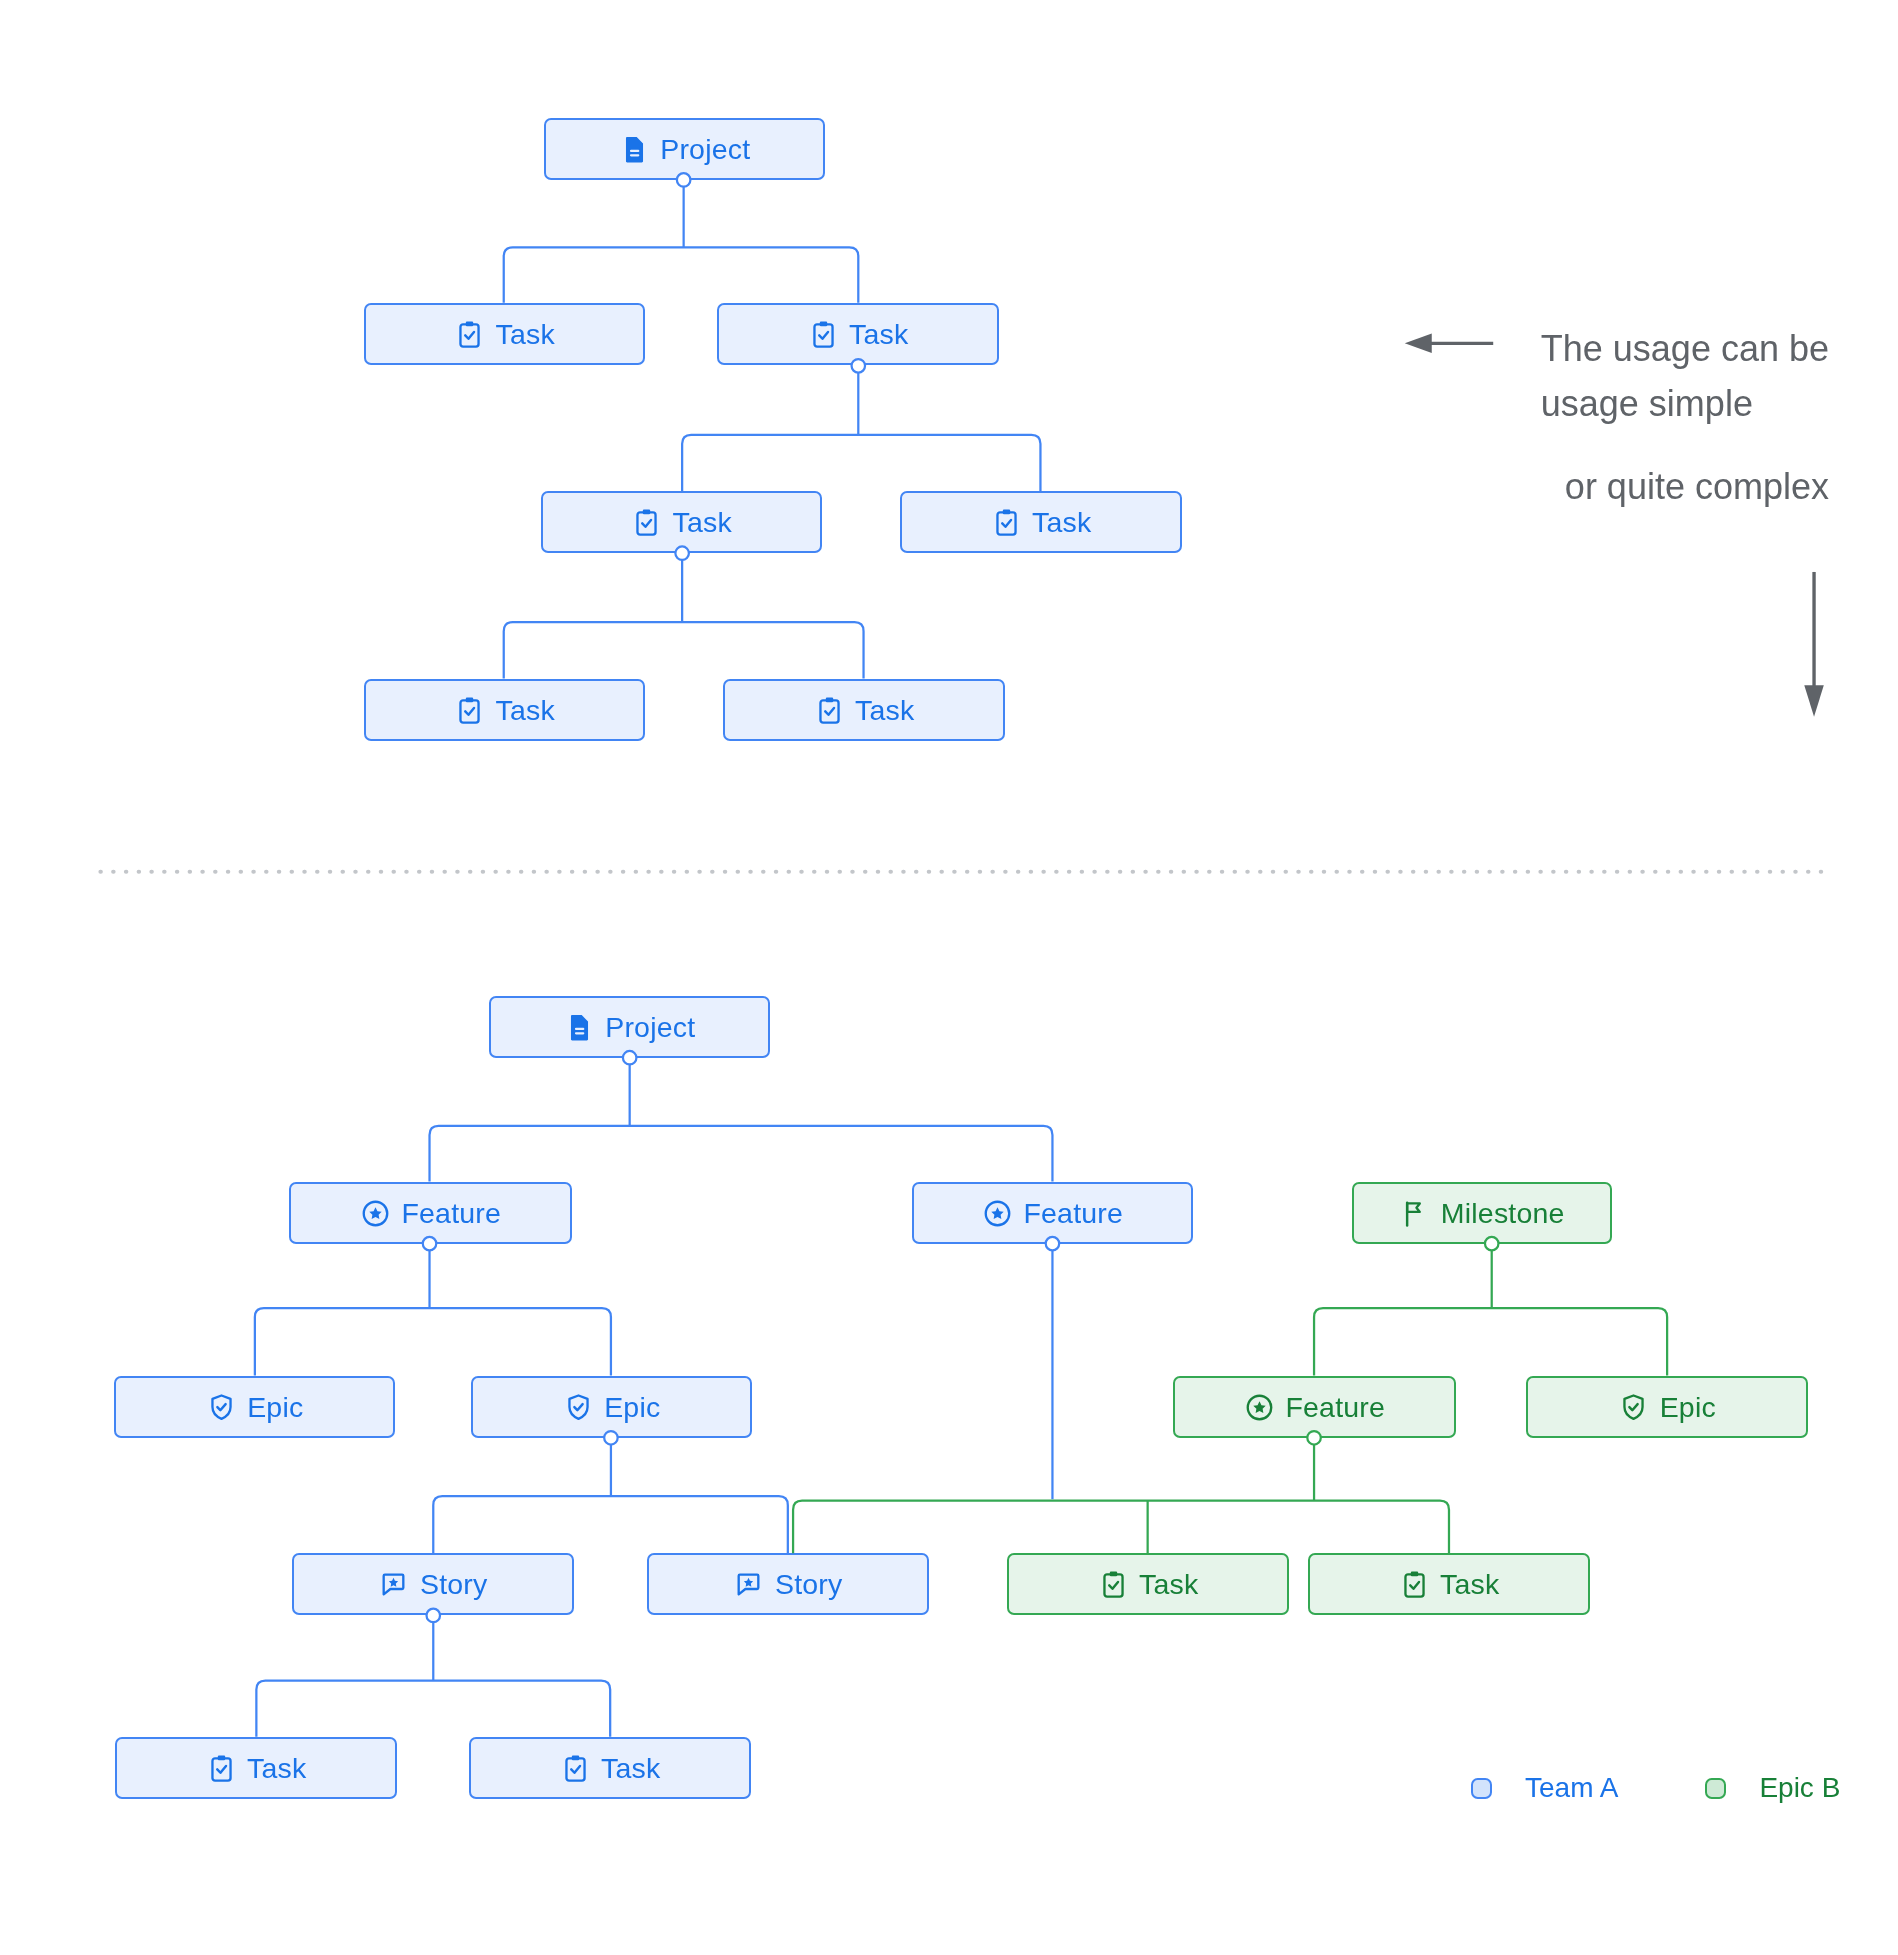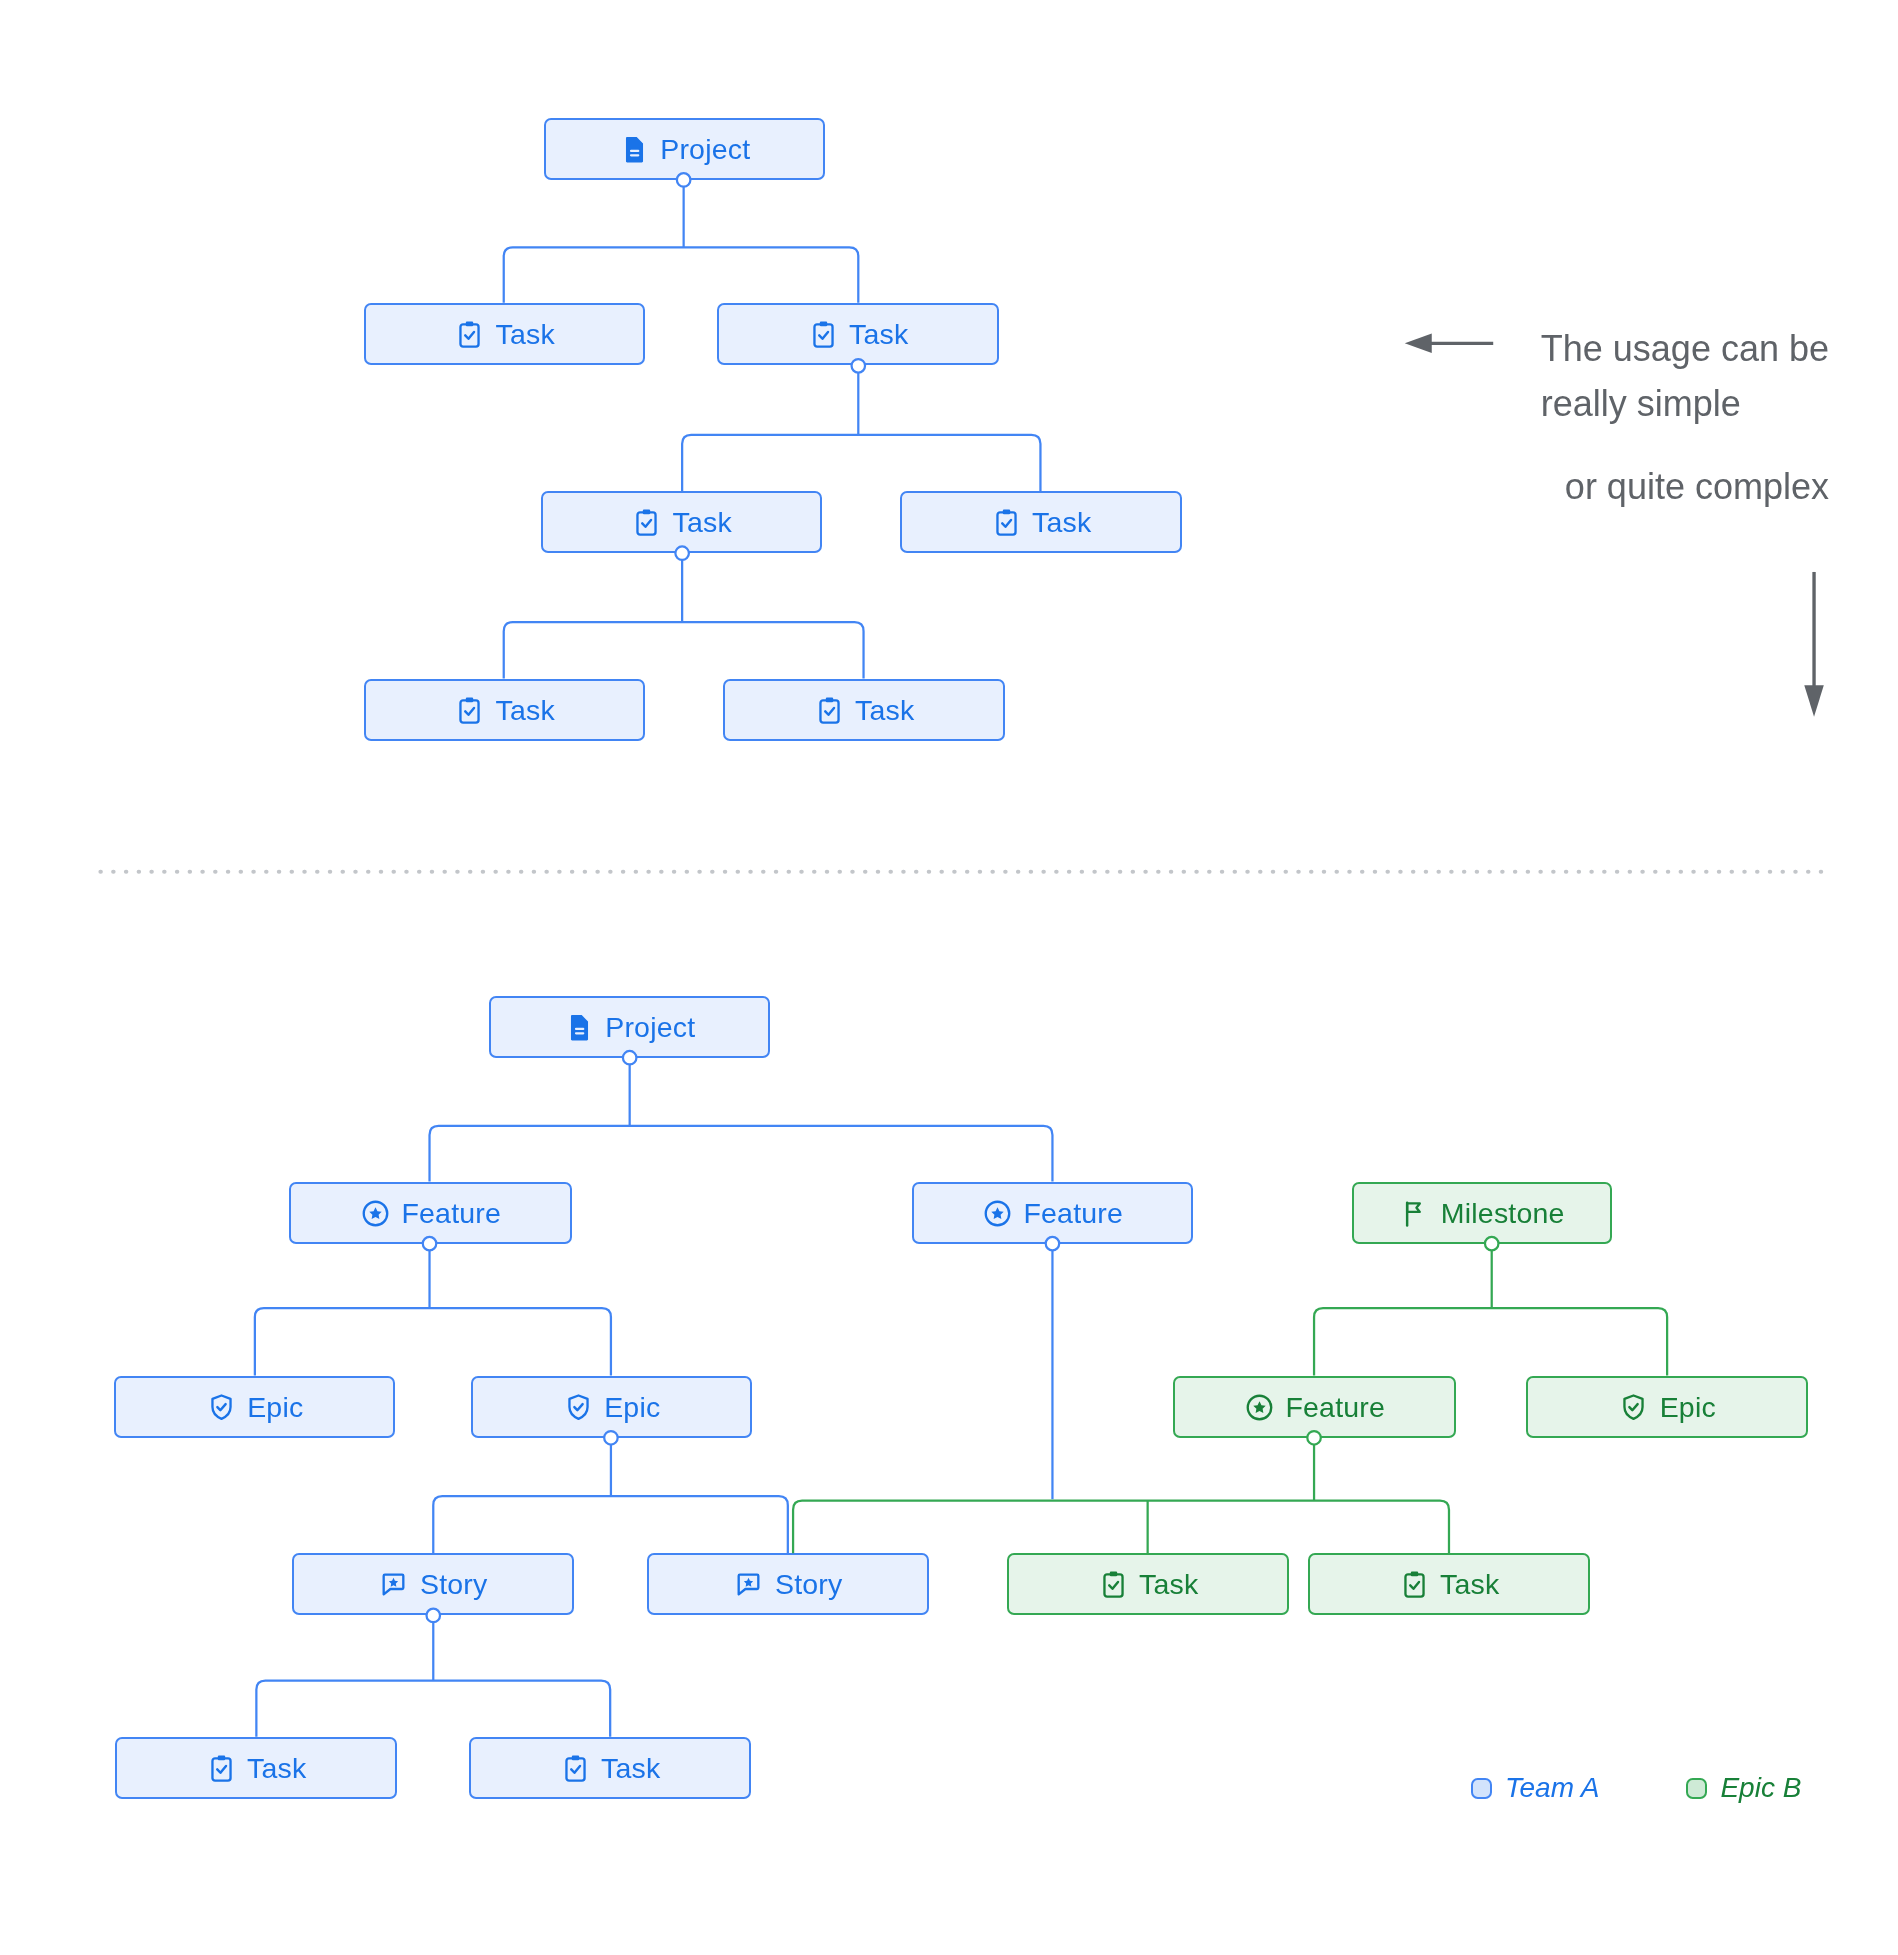--- a/index.html
+++ b/index.html
@@ -8,21 +8,21 @@
   .node{position:absolute;height:62px;box-sizing:border-box;border:2.2px solid;border-radius:7px;
         display:flex;align-items:center;justify-content:center;gap:10.5px;
         font-size:28.5px;font-weight:500;letter-spacing:0.2px;}
   .node.blue{background:#e8f0fe;border-color:#4285f4;color:#1a73e8;}
   .node.green{background:#e6f4ea;border-color:#34a853;color:#188038;}
   .node .ic{width:31px;height:31px;flex:0 0 auto;}
   svg.wires{position:absolute;left:0;top:0;pointer-events:none;}
   .note{position:absolute;right:69px;text-align:left;color:#5f6368;
         font-size:36px;line-height:55px;font-weight:400;}
   .legend{position:absolute;display:flex;gap:87px;align-items:center;}
-  .leg-item{display:flex;align-items:center;gap:13px;font-size:28px;font-weight:500;font-style:italic;}
+  .leg-item{display:flex;align-items:center;gap:33px;font-size:28px;font-weight:500;}
   .swatch{width:21px;height:21px;box-sizing:border-box;border:2.2px solid;border-radius:6.7px;}
   .swatch.blue{background:#d2e3fc;border-color:#4285f4;}
   .swatch.green{background:#ceead6;border-color:#34a853;}
   .leg-label.blue{color:#1a73e8;}
   .leg-label.green{color:#188038;}
 </style>
 </head>
 <body>
 
 <div class="stage">
@@ -150,21 +150,21 @@
   </div>
   <div class="node blue" style="left:469px;top:1737px;width:282px">
     <svg class="ic" viewBox="0 0 24 24">
         <use href="#i-task"></use>
       </svg>
     <span>Task</span>
   </div>
 
   <div class="note" style="top:321px">
     <div>The usage can be</div>
-    <div>really simple</div>
+    <div>usage simple</div>
   </div>
   <div class="note" style="top:459px">
     <div>or quite complex</div>
   </div>
 
   <div class="legend" style="left:1471px;top:1772px">
     <div class="leg-item">
       <span class="swatch blue"></span>
       <span class="leg-label blue">Team A</span>
     </div>

